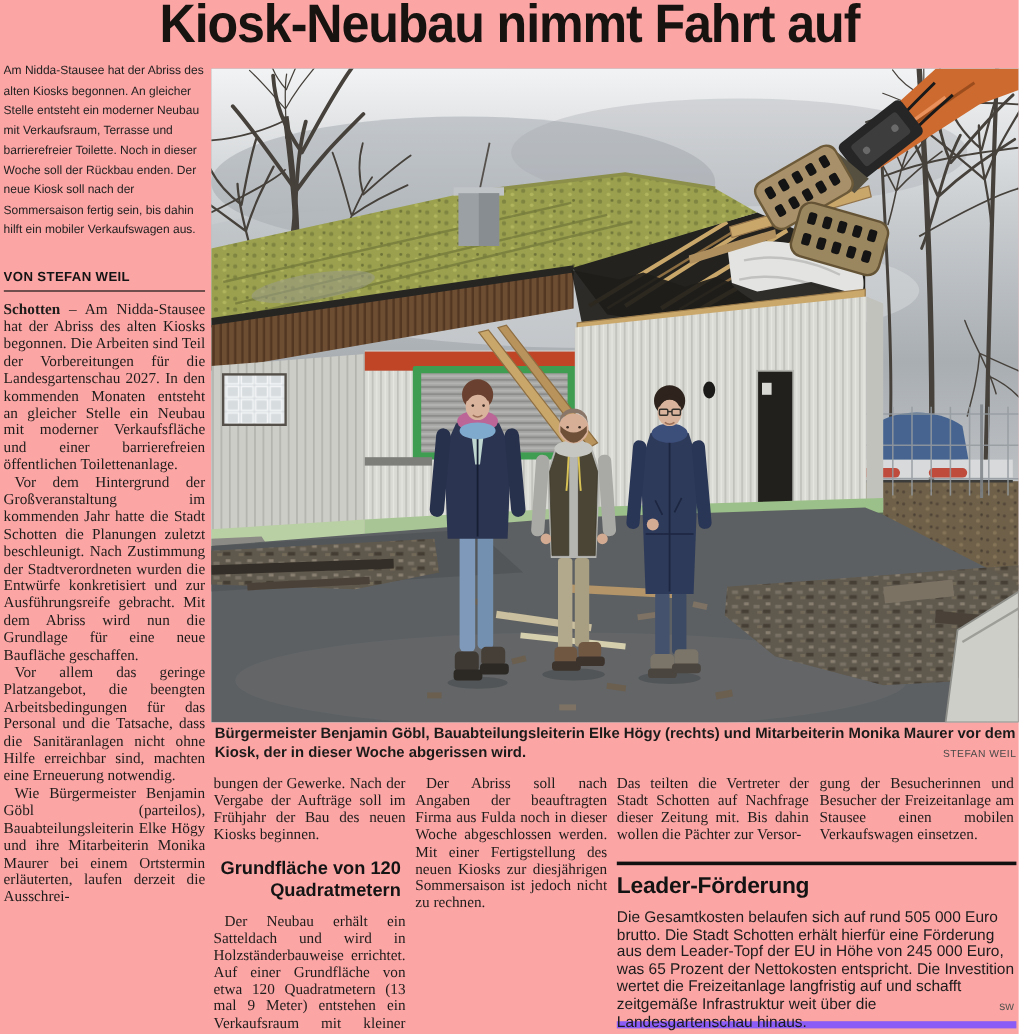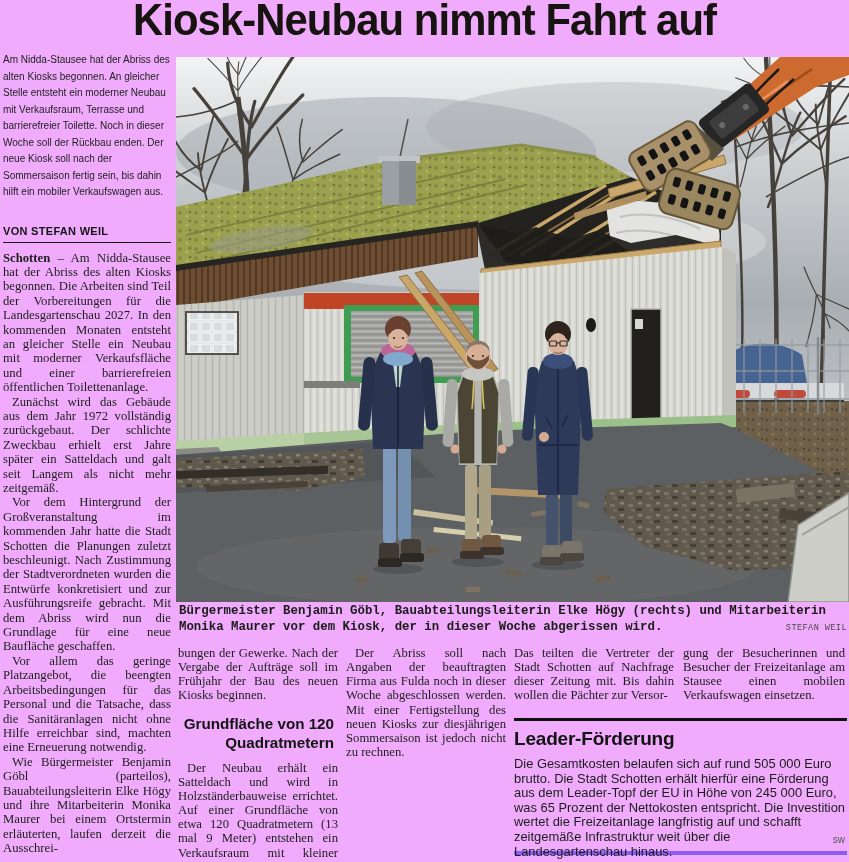--- a/index.html
+++ b/index.html
@@ -1,16 +1,16 @@
 <!DOCTYPE html>
 <html lang="de"><head>
 <meta charset="utf-8">
 <style>
   html,body{margin:0;padding:0;background:#ffffff;}
-  .page{position:relative;width:849px;height:862px;background:#f0abfc;overflow:hidden;
+  .page{position:relative;width:849px;height:862px;background:#fca5a5;overflow:hidden;
         font-family:"Liberation Serif",serif;color:#1d1d1b;}
   
   .headline{position:absolute;top:-6px;left:0;width:849px;text-align:center;margin:0;
             font-family:"Liberation Sans",sans-serif;font-weight:700;font-size:45px;
             letter-spacing:-1px;color:#171310;transform:scaleX(.93);transform-origin:50% 0;}
   
   .col1{position:absolute;left:3px;top:52px;width:168px;height:806px;overflow:hidden;}
   .lead{font-family:"Liberation Sans",sans-serif;font-size:10px;line-height:16.5px;
         margin:0 0 24px 0;color:#222;}
   .byline{font-family:"Liberation Sans",sans-serif;font-weight:700;font-size:11px;
@@ -18,52 +18,51 @@
   .byline-rule{border:none;border-top:1.6px solid #161616;margin:0 0 8px 0;}
   .serif p{margin:0;font-size:12.7px;line-height:14.4px;text-align:justify;
            hyphens:auto;-webkit-hyphens:auto;}
   .serif p + p, p.indent{text-indent:9px;}
   .dateline{font-weight:700;}
   
   .photo{position:absolute;left:176px;top:57px;width:673px;height:545px;overflow:hidden;background:#b9bdc0;}
   .photo svg{display:block;}
   
   .caption{position:absolute;left:179px;top:603px;width:670px;
-           font-family:Liberation Mono, monospace;font-weight:700;font-size:12.4px;
+           font-family:Liberation Sans, sans-serif;font-weight:700;font-size:12.4px;
            line-height:16px;color:#1b1b1a;}
   .caption .credit{position:absolute;right:2px;top:17px;font-weight:400;font-size:8.6px;
            letter-spacing:.4px;color:#4a4a48;}
   
   .bcol{position:absolute;top:646px;width:160px;height:216px;overflow:hidden;}
   .bcol p{margin:0;font-size:12.7px;line-height:14.15px;text-align:justify;hyphens:auto;-webkit-hyphens:auto;}
   #col2{left:178px;} #col3{left:346px;} #col4{left:514px;height:74px;} #col5{left:683px;width:162px;height:74px;}
   .subhead{font-family:"Liberation Sans",sans-serif;font-weight:700;font-size:15.2px;
            line-height:19px;text-align:right;margin:11px 4px 9px 4px;color:#141414;}
   
   .infobox{position:absolute;left:514px;top:718px;width:333px;height:130px;
-           border-top:3px solid #101010;border-bottom:4px solid #8b5cf6;
+           border-top:3px solid #101010;border-bottom:6px solid #8b5cf6;
            font-family:"Liberation Sans",sans-serif;}
   .infobox h3{margin:7px 0 7px 0;font-size:19px;font-weight:700;color:#131313;letter-spacing:-.2px;}
   .infobox p{margin:0;font-size:12.9px;line-height:14.6px;color:#1c1c1c;}
   .infobox .sw{position:absolute;right:2px;bottom:6px;font-size:10px;color:#55554f;}
 </style>
 </head>
 <body>
 
 <div class="page">
 
   <h1 class="headline">Kiosk-Neubau nimmt Fahrt auf</h1>
 
   <div class="col1">
     <p class="lead">Am Nidda-Stausee hat der Abriss des alten Kiosks begonnen. An gleicher Stelle entsteht ein moderner Neubau mit Verkaufsraum, Terrasse und barrierefreier Toilette. Noch in dieser Woche soll der Rückbau enden. Der neue Kiosk soll nach der Sommersaison fertig sein, bis dahin hilft ein mobiler Verkaufswagen aus.</p>
     <div class="byline">VON STEFAN WEIL</div>
     <hr class="byline-rule">
     <div class="serif">
       <p><b class="dateline">Schotten</b><span> – Am Nidda-Stausee hat der Abriss des alten Kiosks begonnen. Die Arbeiten sind Teil der Vorbereitungen für die Landesgartenschau 2027. In den kommenden Monaten entsteht an gleicher Stelle ein Neubau mit moderner Verkaufsfläche und einer barrierefreien öffentlichen Toilettenanlage.</span></p>
-      <p>Zunächst wird das Gebäude aus dem Jahr 1972 vollständig zurückgebaut. Der schlichte Zweckbau erhielt erst Jahre später ein Satteldach und galt seit Langem als nicht mehr zeitgemäß.</p>
       <p>Vor dem Hintergrund der Großveranstaltung im kommenden Jahr hatte die Stadt Schotten die Planungen zuletzt beschleunigt. Nach Zustimmung der Stadtverordneten wurden die Entwürfe konkretisiert und zur Ausführungsreife gebracht. Mit dem Abriss wird nun die Grundlage für eine neue Baufläche geschaffen.</p>
       <p>Vor allem das geringe Platzangebot, die beengten Arbeitsbedingungen für das Personal und die Tatsache, dass die Sanitäranlagen nicht ohne Hilfe erreichbar sind, machten eine Erneuerung notwendig.</p>
       <p>Wie Bürgermeister Benjamin Göbl (parteilos), Bauabteilungsleiterin Elke Högy und ihre Mitarbeiterin Monika Maurer bei einem Ortstermin erläuterten, laufen derzeit die Ausschrei-</p>
     </div>
   </div>
 
   <figure class="photo" style="margin:0">
   <svg width="673" height="545" viewBox="0 0 673 545" xmlns="http://www.w3.org/2000/svg">
     <defs>
       <linearGradient id="sky" x1="0" y1="0" x2="0" y2="1">

